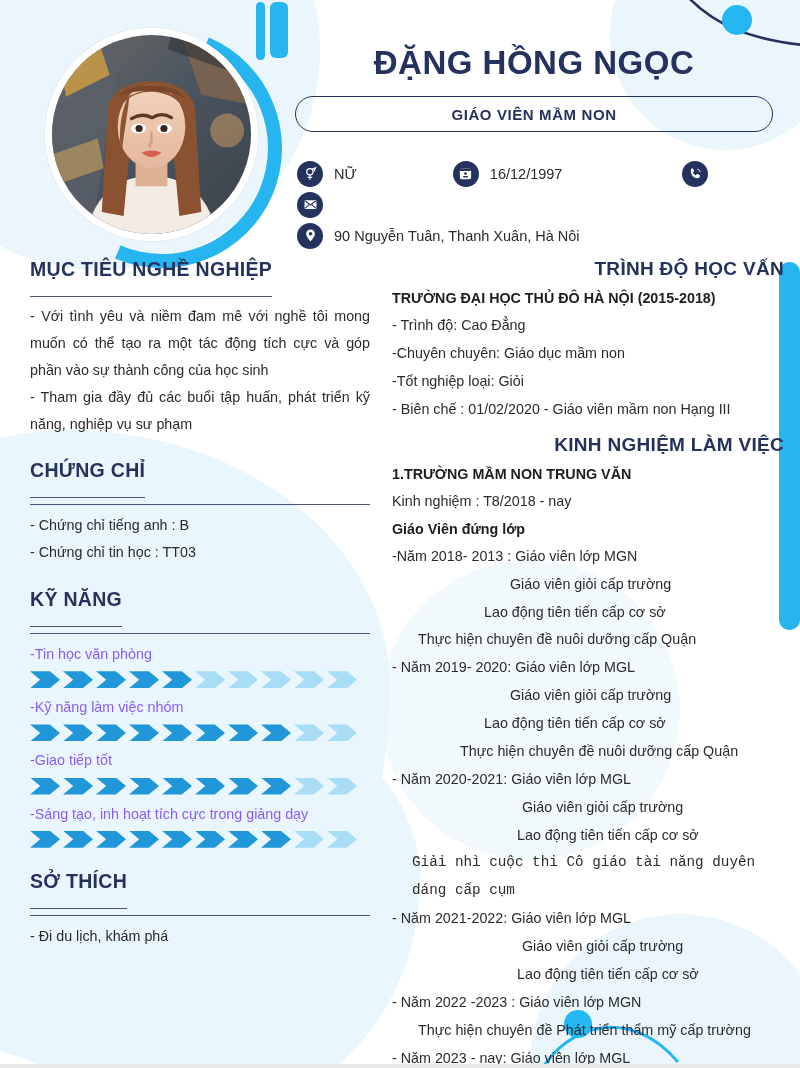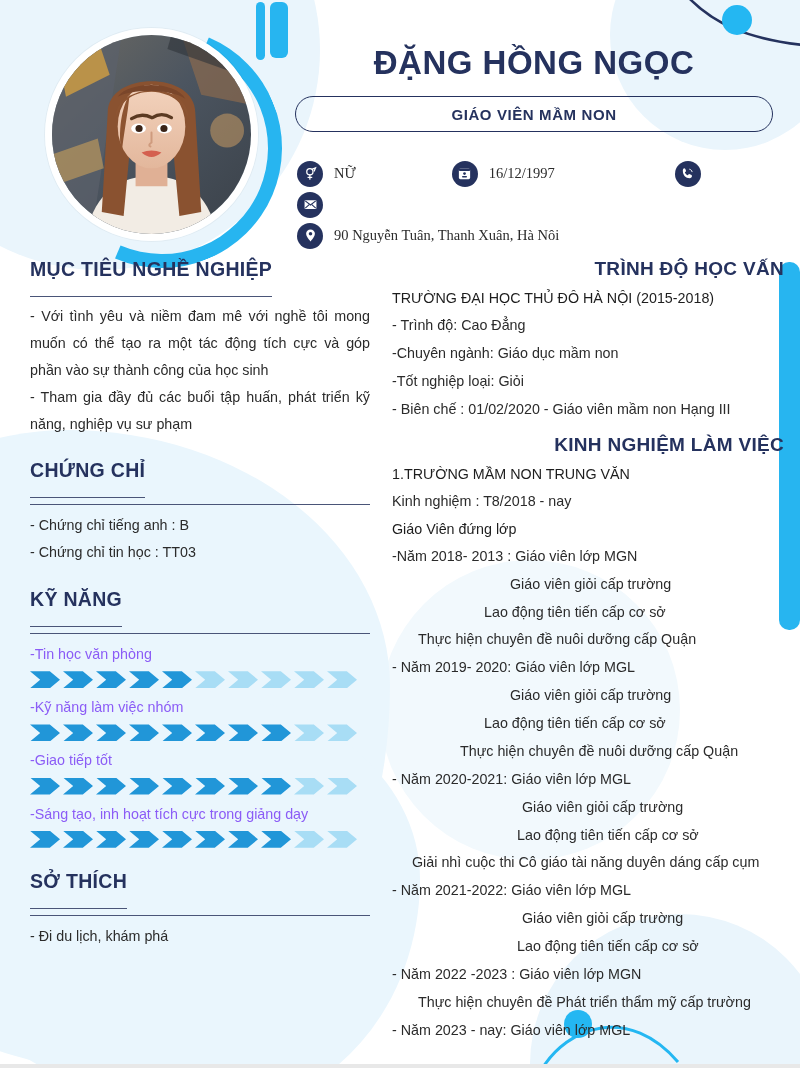--- a/index.html
+++ b/index.html
@@ -109,21 +109,21 @@
     border: 1.6px solid #25325e;
     border-radius: 20px;
     display: flex; align-items: center; justify-content: center;
     font-size: 15px; font-weight: bold; letter-spacing: .6px;
     color: #25325e;
   }
 
   
   .contact { position: absolute; left: 297px; top: 158px; width: 490px; }
   .c-row { display: flex; align-items: center; height: 31px; }
-  .c-item { display: flex; align-items: center; font-family: Liberation Serif, serif; }
+  .c-item { display: flex; align-items: center; }
   .ic {
     width: 26px; height: 26px; border-radius: 50%;
     background: #25325e; color: #fff;
     display: flex; align-items: center; justify-content: center;
     flex: none;
   }
   .ic svg { display: block; }
   .c-text { font-size: 14.5px; color: #2b2b2b; margin-left: 11px; white-space: nowrap; }
   .gap-1 { width: 96px; }
   .gap-2 { width: 120px; }
@@ -144,42 +144,42 @@
   .sec-head-right {
     font-size: 19px; font-weight: bold; color: #25325e;
     text-align: right; letter-spacing: .3px;
     margin-bottom: 5px;
   }
   .body-txt {
     font-size: 14.3px; color: #2b2b2b; line-height: 1.88;
   }
   .just { text-align: justify; }
   .sec { margin-bottom: 22px; }
-  .sub-bold { font-size: 14.3px; font-weight: normal; color: #1d1d1d; line-height: 1.9; }
+  .sub-bold { font-size: 14.3px; font-weight: bold; color: #1d1d1d; line-height: 1.9; }
 
   
   .skill-label { font-size: 14.3px; color: #8b5cf6; line-height: 1.9; }
   .arrows { display: flex; gap: 3px; margin: 3px 0 6px; }
   .arw {
     width: 30px; height: 17px;
     clip-path: polygon(0 0, 66% 0, 100% 50%, 66% 100%, 0 100%, 34% 50%);
   }
   .arw.on  { background: #2196d8; }
   .arw.off { background: #a8ddf5; }
 
   
   .exp-line { font-size: 14.3px; color: #2b2b2b; line-height: 1.95; }
   .ind-1 { padding-left: 0; }
   .ind-2 { padding-left: 118px; }
   .ind-3 { padding-left: 92px; }
   .ind-4 { padding-left: 26px; }
   .ind-5 { padding-left: 68px; }
   .ind-6 { padding-left: 130px; }
   .ind-7 { padding-left: 125px; }
-  .ind-8 { padding-left: 20px; }
+  .ind-8 { padding-left: 20px; font-family: Liberation Mono, monospace; }
 </style>
 </head>
 <body>
 
 <div id="page">
 
   <div class="deco blob-tl"></div>
   <div class="deco blob-tr"></div>
   <div class="deco blob-mr"></div>
   <div class="deco blob-br"></div>
@@ -393,21 +393,21 @@
     </div>
 
   </div>
 
   <div class="col-right">
 
     <div>
       <div class="sec-head-right">TRÌNH ĐỘ HỌC VẤN</div>
       <div class="sub-bold">TRƯỜNG ĐẠI HỌC THỦ ĐÔ HÀ NỘI (2015-2018)</div>
       <div class="exp-line">- Trình độ: Cao Đẳng</div>
-      <div class="exp-line">-Chuyên ngành: Giáo dục mầm non</div>
+      <div class="exp-line">-Chuyên chuyên: Giáo dục mầm non</div>
       <div class="exp-line">-Tốt nghiệp loại: Giỏi</div>
       <div class="exp-line">- Biên chế : 01/02/2020 - Giáo viên mầm non Hạng III</div>
     </div>
 
     <div style="margin-top:10px;">
       <div class="sec-head-right">KINH NGHIỆM LÀM VIỆC</div>
       <div class="sub-bold">1.TRƯỜNG MẦM NON TRUNG VĂN</div>
       <div class="exp-line">Kinh nghiệm : T8/2018 - nay</div>
       <div class="sub-bold">Giáo Viên đứng lớp</div>
       <div id="exp-host">

